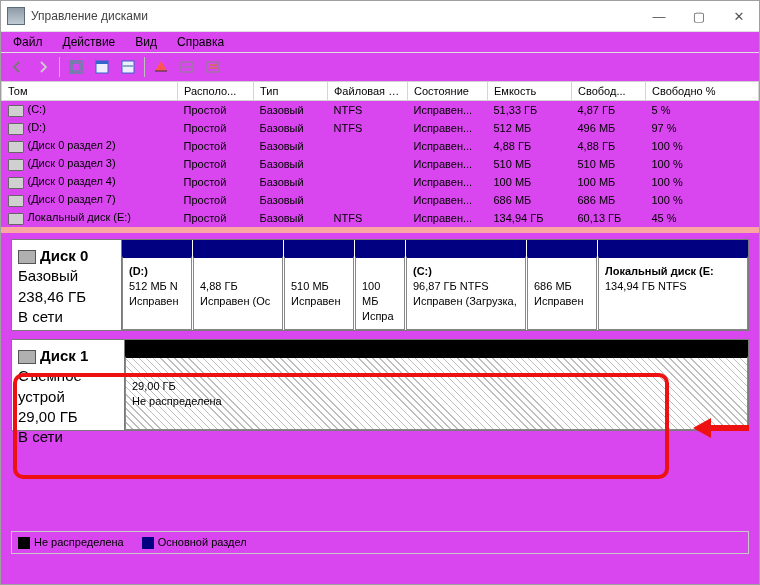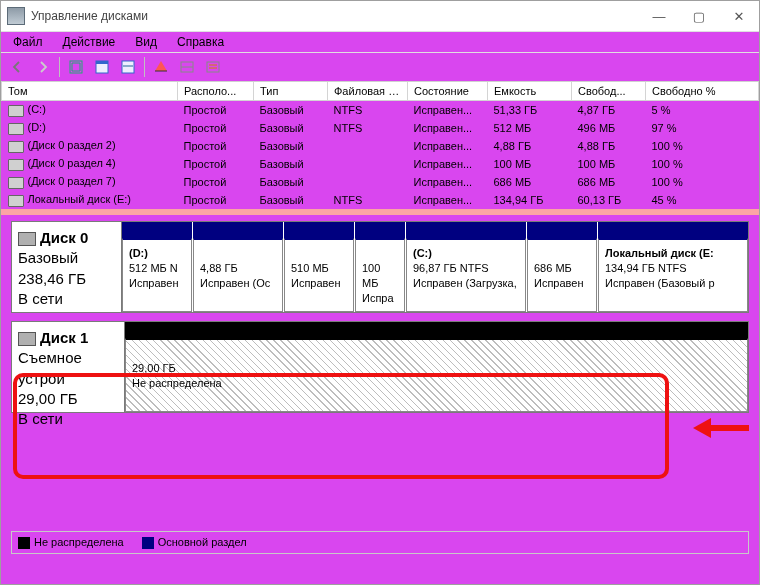--- a/index.html
+++ b/index.html
@@ -161,20 +161,30 @@
             <td><span class="vol-icon"></span>(Диск 0 раздел 2)</td>
             <td>Простой</td>
             <td>Базовый</td>
             <td></td>
             <td>Исправен...</td>
             <td>4,88 ГБ</td>
             <td>4,88 ГБ</td>
             <td>100 %</td>
           </tr>
           <tr>
+            <td><span class="vol-icon"></span>(Диск 0 раздел 3)</td>
+            <td>Простой</td>
+            <td>Базовый</td>
+            <td></td>
+            <td>Исправен...</td>
+            <td>510 МБ</td>
+            <td>510 МБ</td>
+            <td>100 %</td>
+          </tr>
+          <tr>
             <td><span class="vol-icon"></span>(Диск 0 раздел 4)</td>
             <td>Простой</td>
             <td>Базовый</td>
             <td></td>
             <td>Исправен...</td>
             <td>100 МБ</td>
             <td>100 МБ</td>
             <td>100 %</td>
           </tr>
           <tr>
@@ -257,21 +267,20 @@
               <div class="pn">&nbsp;</div>
               <div>686 МБ</div>
               <div>Исправен</div>
             </div>
           </div>
           <div class="part" style="width: 150px; flex: 0 0 150px;">
             <div class="part-top"></div>
             <div class="part-body" style="border-top-color: rgb(0, 0, 128);">
               <div class="pn">Локальный диск  (E:</div>
               <div>134,94 ГБ NTFS</div>
-              <div>Исправен (Базовый р</div>
             </div>
           </div>
         </div>
   </div>
 
   <div class="disk-row" style="height:90px">
     <div class="disk-info">
       <div><span class="disk-ic"></span><span class="disk-name">Диск 1</span></div>
       <div>Съемное устрой</div>
       <div>29,00 ГБ</div>

